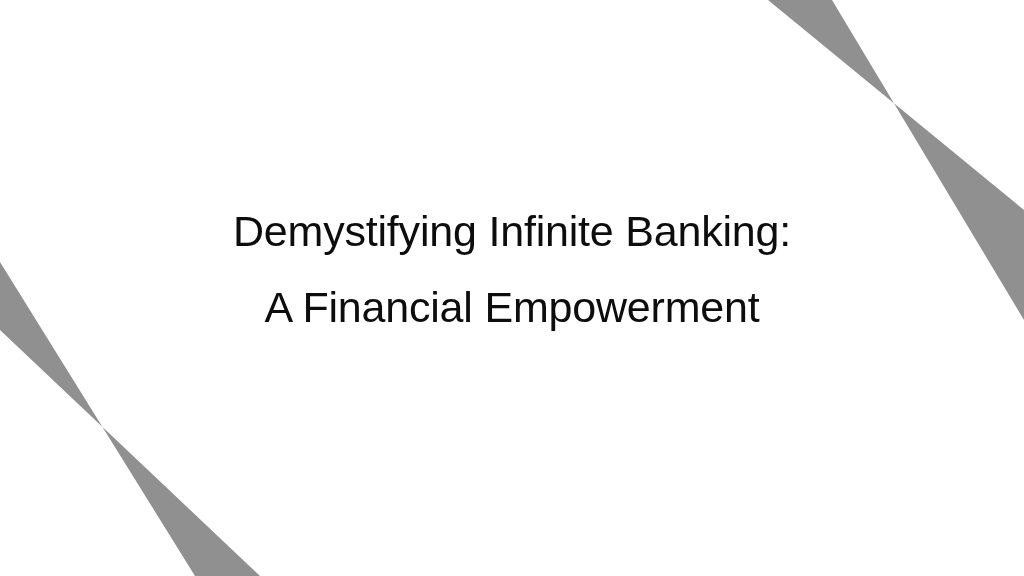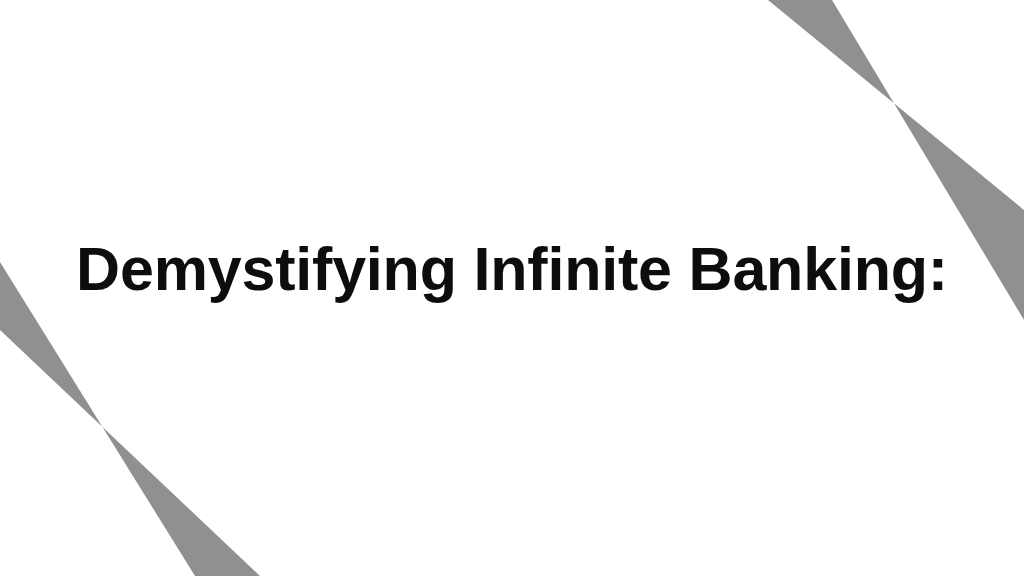--- a/index.html
+++ b/index.html
@@ -40,36 +40,37 @@
     flex-direction: column;
     align-items: center;
     justify-content: center;
     padding-bottom: 38px;
     box-sizing: border-box;
   }
 
   .title-line {
     display: block;
     color: #0d0d0d;
-    font-size: 61px;
-    font-weight: 700;
+    font-size: 43px;
+    font-weight: 400;
     line-height: 76px;
     letter-spacing: -0.2px;
     text-align: left;
     white-space: nowrap;
     font-family: "Liberation Sans", "DejaVu Sans", sans-serif;
   }
 </style>
 </head>
 <body>
 
 <div id="slide">
 
   <svg class="stripe-layer" viewBox="0 0 1024 576" width="1024" height="576" xmlns="http://www.w3.org/2000/svg">
     <polygon fill="#909090" points="768,0 832,0 1024,320 1024,210"></polygon>
     <polygon fill="#909090" points="0,262 0,330 260,576 195,576"></polygon>
   </svg>
 
   <div class="title-block">
     <span class="title-line">Demystifying Infinite Banking:</span>
+    <span class="title-line">A Financial Empowerment</span>
   </div>
 
 </div>
 
 </body></html>

